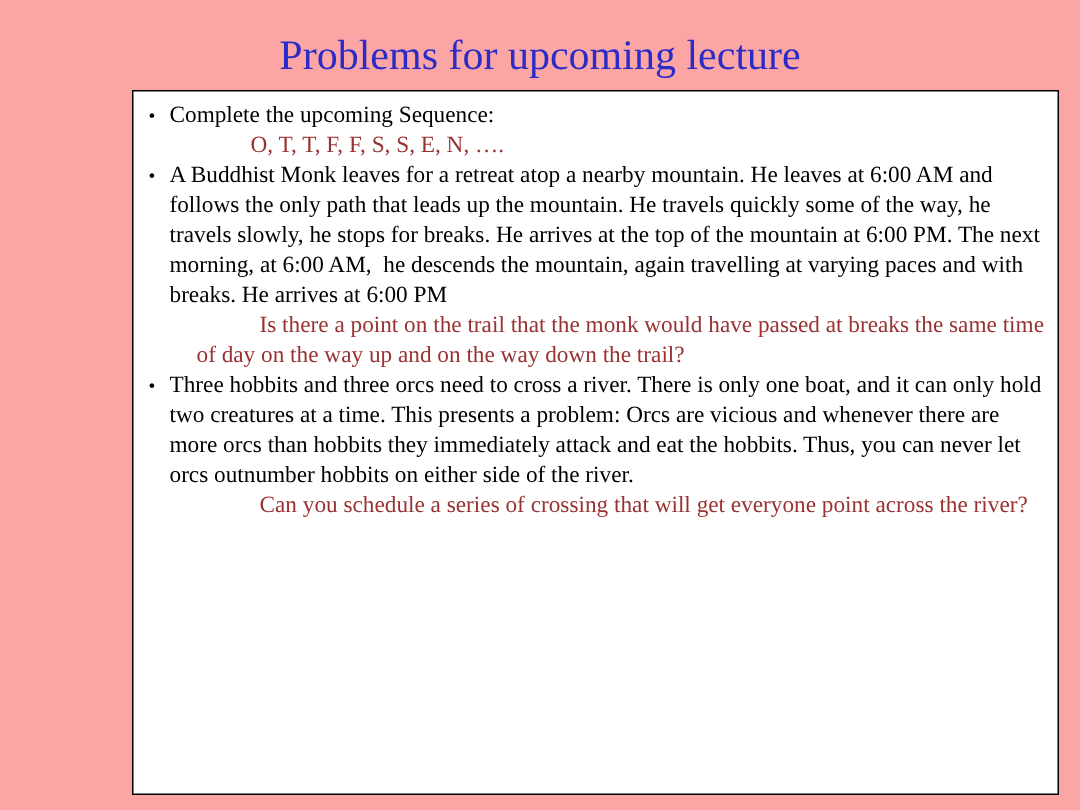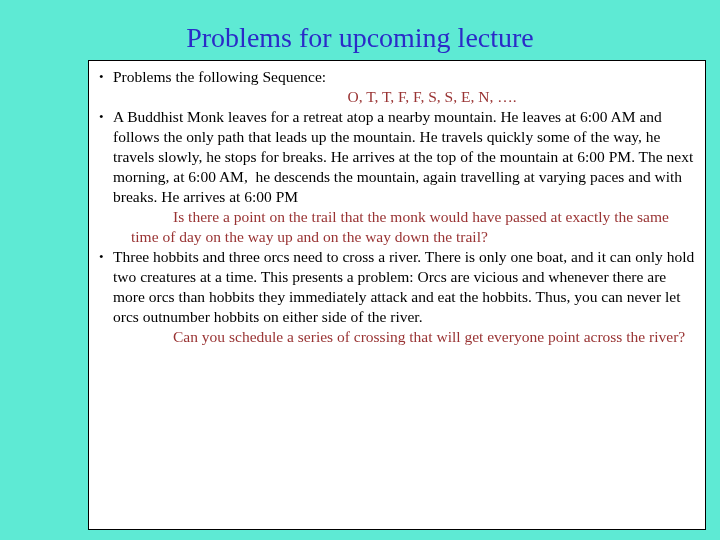--- a/index.html
+++ b/index.html
@@ -4,21 +4,21 @@
 <style>
   html, body {
     margin: 0;
     padding: 0;
     background: #ffffff;
   }
   .slide {
     position: relative;
     width: 720px;
     height: 540px;
-    background: #5eead4;
+    background: #fca5a5;
     font-family: "Liberation Serif", "DejaVu Serif", serif;
     overflow: hidden;
   }
   .slide-title {
     position: absolute;
     top: 22px;
     left: 0;
     width: 100%;
     text-align: center;
     font-size: 28px;
@@ -57,50 +57,49 @@
     line-height: 20px;
     color: var(--body-color, #000000);
   }
   .bullet-text {
     flex: 1 1 auto;
     min-width: 0;
   }
   .seq-line {
     margin-left: 72px;
     color: var(--accent-color, #993333);
-    text-align: center;
   }
   .question {
     margin-left: 36px;
     text-indent: 42px;
     color: var(--accent-color, #993333);
   }
 </style>
 </head>
 <body>
 
 <div class="slide">
 
   <h1 class="slide-title">Problems for upcoming lecture</h1>
 
   <div class="content-box">
 
     <p class="para bullet-para">
       <span class="bullet-marker">•</span>
-      <span class="bullet-text">Problems the following Sequence:</span>
+      <span class="bullet-text">Complete the upcoming Sequence:</span>
     </p>
 
     <p class="para seq-line">O, T, T, F, F, S, S, E, N, ….</p>
 
     <p class="para bullet-para">
       <span class="bullet-marker">•</span>
       <span class="bullet-text">A Buddhist Monk leaves for a retreat atop a nearby mountain. He leaves at 6:00 AM and follows the only path that leads up the mountain. He travels quickly some of the way, he travels slowly, he stops for breaks. He arrives at the top of the mountain at 6:00 PM. The next morning, at 6:00 AM,  he descends the mountain, again travelling at varying paces and with  breaks. He arrives at 6:00 PM</span>
     </p>
 
-    <p class="para question">Is there a point on the trail that the monk would have passed at exactly the same time of day on the way up and on the way down the trail?</p>
+    <p class="para question">Is there a point on the trail that the monk would have passed at breaks the same time of day on the way up and on the way down the trail?</p>
 
     <p class="para bullet-para">
       <span class="bullet-marker">•</span>
       <span class="bullet-text">Three hobbits and three orcs need to cross a river. There is only one boat, and it can only hold two creatures at a time. This presents a problem: Orcs are vicious and whenever there are more orcs than hobbits they immediately attack and eat the hobbits. Thus, you can never let orcs outnumber hobbits on either side of the river.</span>
     </p>
 
     <p class="para question">Can you schedule a series of crossing that will get everyone point across the river?</p>
 
   </div>
 </div>

